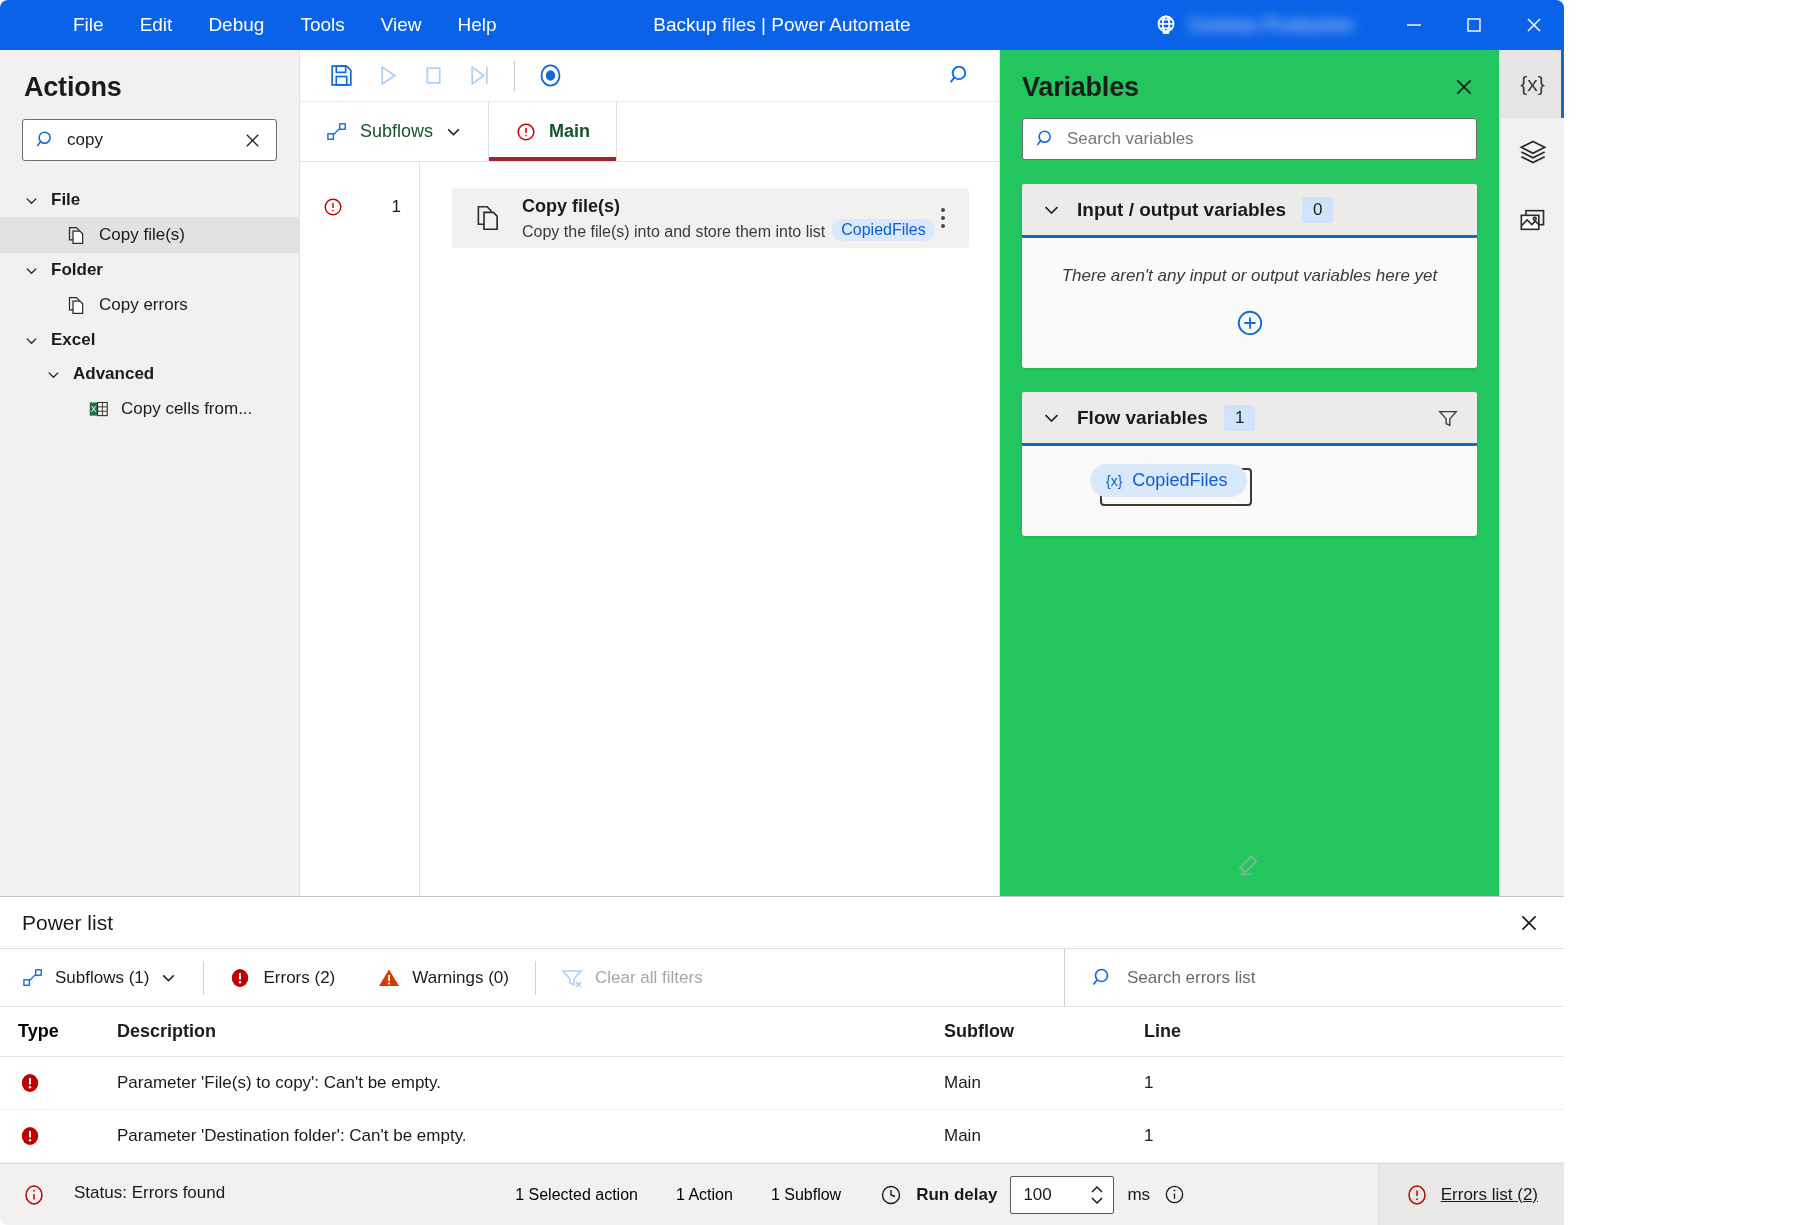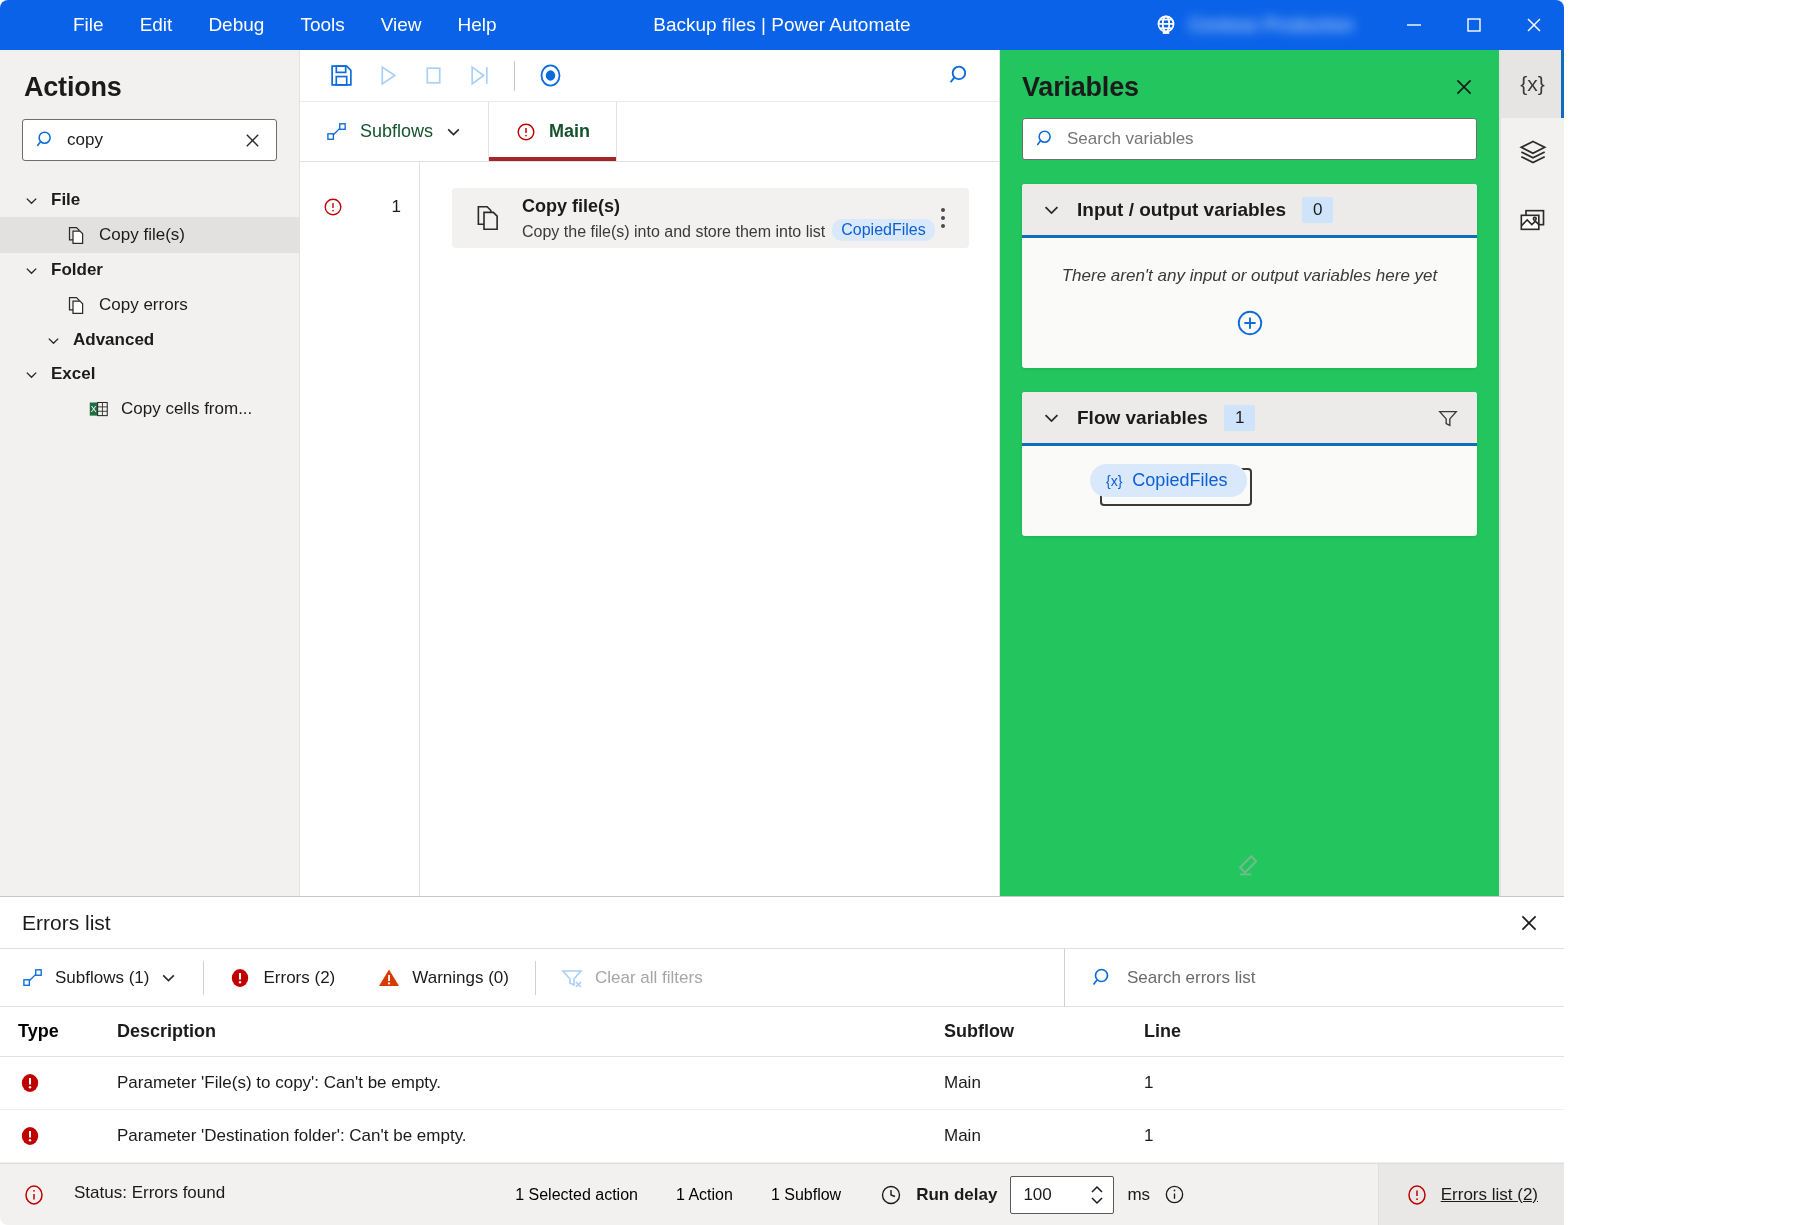--- a/index.html
+++ b/index.html
@@ -429,36 +429,36 @@
         <div class="tree-leaf">
           <span>
             <svg width="21" height="21" viewBox="0 0 24 24" fill="none" stroke="#2b2b2b" stroke-width="1.4">
               <path d="M4 3h8l3 3v11H4z"></path>
                 <path d="M8 7h8l3 3v11H8z" fill="#fff"></path>
             </svg>
           </span>
           <span>Copy errors</span>
         </div>
 
+        <div class="tree-group">
+          <span class="chev">
+            <svg width="15" height="15" viewBox="0 0 16 16" fill="none" stroke="#2a2a2a" stroke-width="1.5">
+                <polyline points="3,6 8,11 13,6"></polyline>
+              </svg>
+          </span>
+          <span>Excel</span>
+        </div>
+
         <div class="tree-group lvl2">
           <span class="chev">
             <svg width="15" height="15" viewBox="0 0 16 16" fill="none" stroke="#2a2a2a" stroke-width="1.5">
                 <polyline points="3,6 8,11 13,6"></polyline>
               </svg>
           </span>
           <span>Advanced</span>
-        </div>
-
-        <div class="tree-group">
-          <span class="chev">
-            <svg width="15" height="15" viewBox="0 0 16 16" fill="none" stroke="#2a2a2a" stroke-width="1.5">
-                <polyline points="3,6 8,11 13,6"></polyline>
-              </svg>
-          </span>
-          <span>Excel</span>
         </div>
 
         <div class="tree-leaf lvl3">
           <span>
             <svg width="21" height="21" viewBox="0 0 24 24">
               <rect x="2" y="4" width="9" height="15" fill="#1d6f42"></rect>
               <text x="6.5" y="15" font-size="10" fill="#fff" text-anchor="middle" font-family="Liberation Sans">X</text>
               <rect x="11" y="4" width="11" height="15" fill="none" stroke="#2b2b2b" stroke-width="1.2"></rect>
               <line x1="11" y1="9" x2="22" y2="9" stroke="#2b2b2b" stroke-width="1"></line>
               <line x1="11" y1="14" x2="22" y2="14" stroke="#2b2b2b" stroke-width="1"></line>
@@ -680,21 +680,21 @@
             <polyline points="2,17 7,12 11,16 14,13 17,16"></polyline>
             <circle cx="13.5" cy="11" r="1.2"></circle>
           </svg>
         </span>
       </div>
     </div>
   </div>
 
   <div class="errors-panel">
     <div class="err-head">
-      <span class="err-title">Errors list</span>
+      <span class="err-title">Power list</span>
       <span class="err-close">
         <svg width="22" height="22" viewBox="0 0 20 20">
             <line x1="4" y1="4" x2="16" y2="16" stroke="#1b1b1b" stroke-width="1.5"></line>
             <line x1="16" y1="4" x2="4" y2="16" stroke="#1b1b1b" stroke-width="1.5"></line>
           </svg>
       </span>
     </div>
 
     <div class="err-toolbar">
       <div class="err-tb-item">

